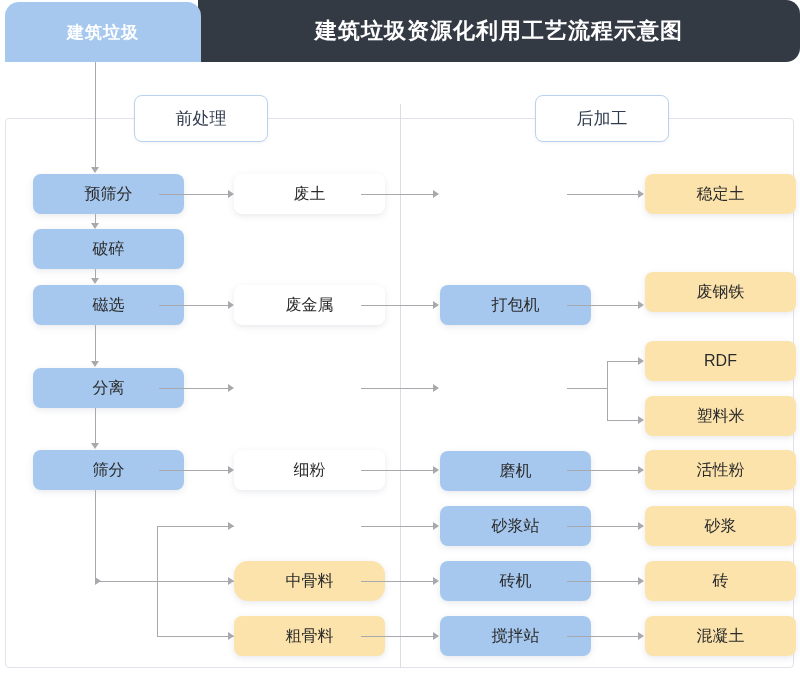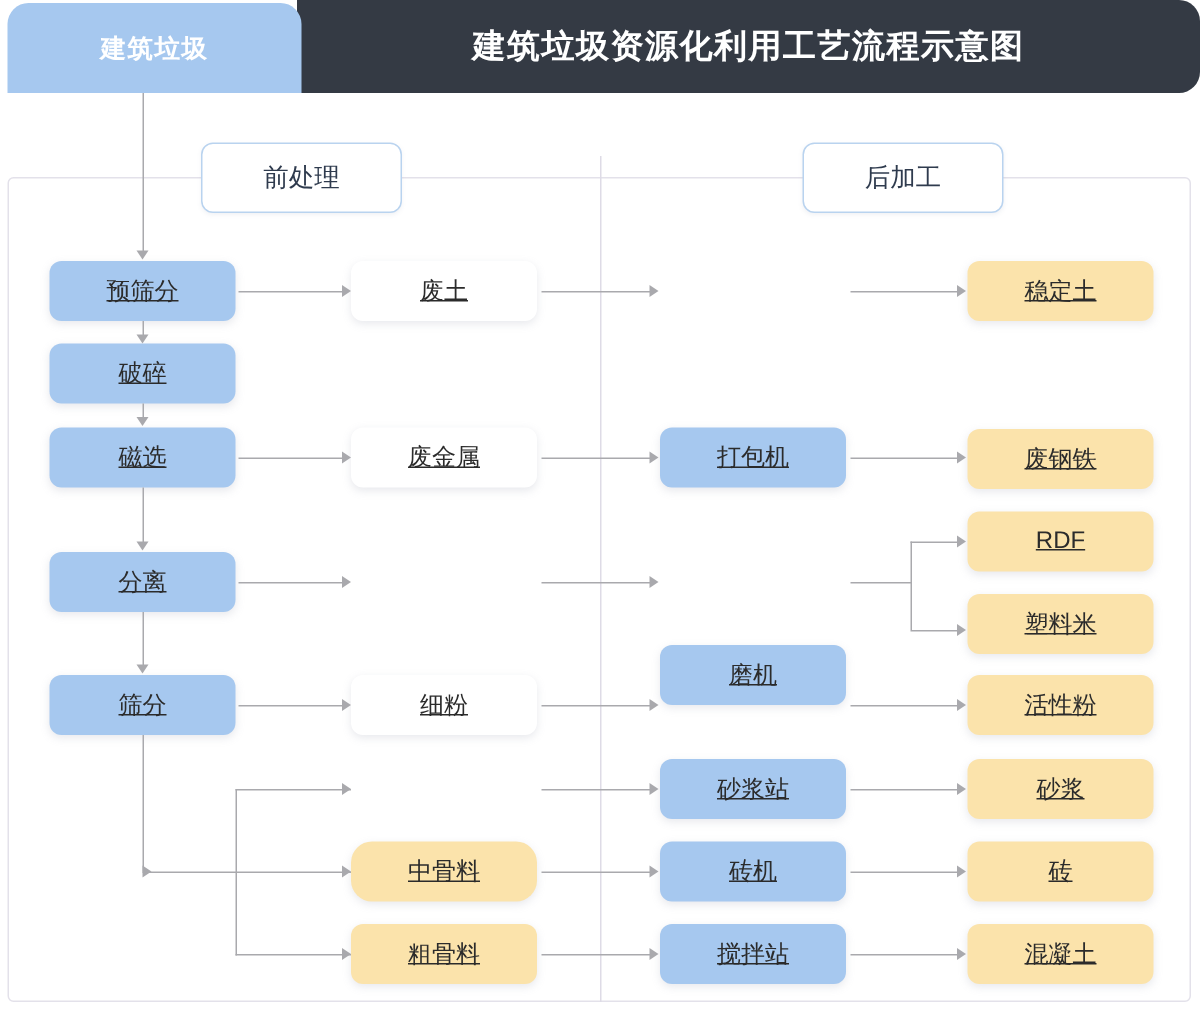--- a/index.html
+++ b/index.html
@@ -45,27 +45,26 @@
     background:#ffffff;border:1px solid #b9d3ef;border-radius:8px;
     display:flex;align-items:center;justify-content:center;
     color:#2f3b4e;font-size:17px;
     box-shadow:0 1px 3px rgba(140,150,175,.12);
   }
   #stage-pre{left:134px;top:95px;width:132px;}
   #stage-post{left:535px;top:95px;width:132px;}
 
   
   .node{
-    position:absolute;height:40px;width:124px;
+    position:absolute;height:40px;width:151px;
     border-radius:8px;
     display:flex;align-items:center;justify-content:center;
     font-size:16px;color:#2b2b2b;
     box-shadow:0 2px 6px rgba(150,155,175,.22);
     box-sizing:border-box;
-    text-decoration:underline;
   }
   .node.blue{background:#a6c8ef;}
   .node.white{background:#ffffff;}
   .node.amber{background:#fbe3ab;}
 
   
   .ln{position:absolute;background:#a9a9ad;}
   .ln.h{height:1px;}
   .ln.v{width:1px;}
   .arrow-r{
@@ -100,27 +99,27 @@
   <div class="node blue" style="left:33px;top:368px;">分离</div>
   <div class="node blue" style="left:33px;top:450px;">筛分</div>
 
   <div class="node white" style="left:234px;top:174px;">废土</div>
   <div class="node white" style="left:234px;top:285px;">废金属</div>
   <div class="node white" style="left:234px;top:450px;">细粉</div>
   <div class="node amber" style="left:234px;top:561px;border-radius:14px;">中骨料</div>
   <div class="node amber" style="left:234px;top:616px;">粗骨料</div>
 
   <div class="node blue" style="left:440px;top:285px;">打包机</div>
-  <div class="node blue" style="left:440px;top:430px;">磨机</div>
+  <div class="node blue" style="left:440px;top:451px;">磨机</div>
   <div class="node blue" style="left:440px;top:506px;">砂浆站</div>
   <div class="node blue" style="left:440px;top:561px;">砖机</div>
   <div class="node blue" style="left:440px;top:616px;">搅拌站</div>
 
   <div class="node amber" style="left:645px;top:174px;">稳定土</div>
-  <div class="node amber" style="left:645px;top:286px;">废钢铁</div>
+  <div class="node amber" style="left:645px;top:272px;">废钢铁</div>
   <div class="node amber" style="left:645px;top:341px;">RDF</div>
   <div class="node amber" style="left:645px;top:396px;">塑料米</div>
   <div class="node amber" style="left:645px;top:450px;">活性粉</div>
   <div class="node amber" style="left:645px;top:506px;">砂浆</div>
   <div class="node amber" style="left:645px;top:561px;">砖</div>
   <div class="node amber" style="left:645px;top:616px;">混凝土</div>
 
   <div class="ln v" style="left:95px;top:62px;height:106px;"></div>
   <div class="arrow-d" style="left:91px;top:167px;"></div>
 

